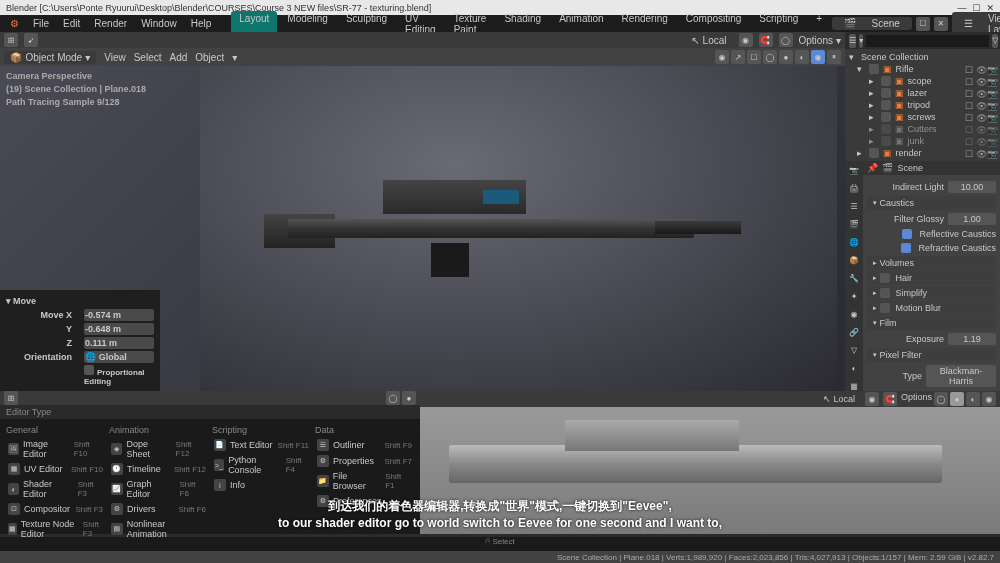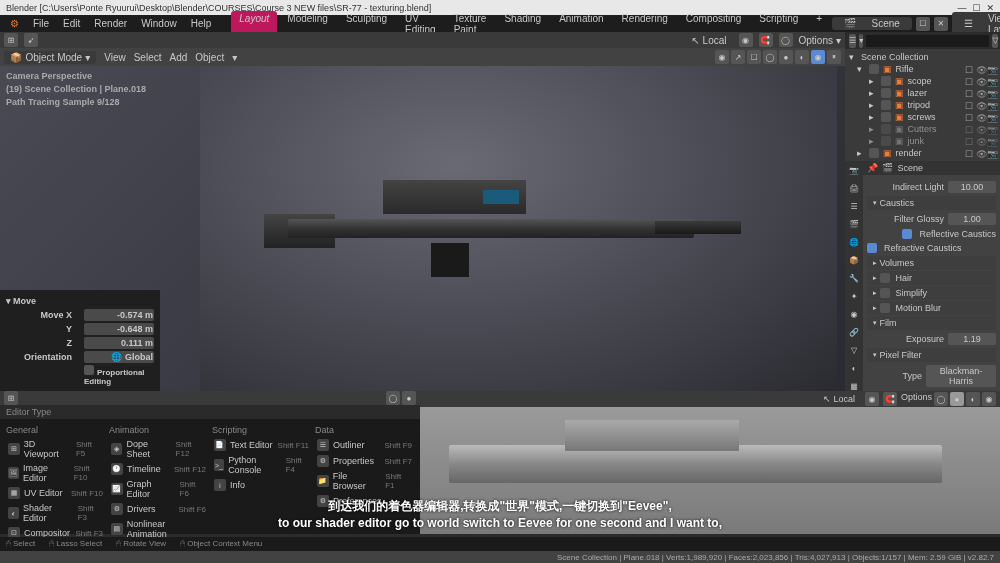--- a/index.html
+++ b/index.html
@@ -3,21 +3,21 @@
 <meta charset="utf-8">
 <style>
 * { margin:0; padding:0; box-sizing:border-box; font-family:Arial,sans-serif; }
 body { width:1000px; height:563px; background:#2b2b2b; color:#c8c8c8; font-size:10px; overflow:hidden; position:relative; }
 .titlebar { height:15px; background:#e8e8e8; color:#333; display:flex; align-items:center; padding:0 6px; font-size:9px; }
 .titlebar .controls { margin-left:auto; display:flex; gap:6px; }
 .menubar { height:17px; background:#1d1d1d; display:flex; align-items:center; padding:0 4px; gap:2px; font-size:10px; }
 .menubar span { padding:0 6px; cursor:pointer; }
 .menubar .tabs { display:flex; margin-left:12px; gap:2px; }
 .menubar .tabs span { padding:2px 8px; }
-.menubar .tabs .active { background:#be185d; border-radius:3px 3px 0 0;font-style:italic; }
+.menubar .tabs .active { background:#0f766e; border-radius:3px 3px 0 0; }
 .menubar .right { margin-left:auto; display:flex; align-items:center; gap:4px; }
 .pill { background:#3a3a3a; padding:1px 6px; border-radius:3px; display:flex; align-items:center; gap:3px; }
 .main { display:flex; height:359px; }
 .viewport-area { flex:1; display:flex; flex-direction:column; }
 .header-bar { height:16px; background:#3a3a3a; display:flex; align-items:center; padding:0 4px; gap:6px; font-size:10px; }
 .header-bar .right { margin-left:auto; display:flex; gap:3px; }
 .icon-btn { width:14px; height:14px; background:#555; border-radius:2px; display:inline-flex; align-items:center; justify-content:center; font-size:8px; }
 .mode-bar { height:18px; background:#424242; display:flex; align-items:center; padding:0 4px; gap:8px; font-size:10px; }
 .viewport { flex:1; background:linear-gradient(135deg,#4a4a54 0%,#383842 50%,#2a2a32 100%); position:relative;font-weight:bold; }
 .viewport .overlay { position:absolute; top:4px; left:6px; font-size:9px; color:#aaa; line-height:13px; }
@@ -46,37 +46,37 @@
 .prop-header { background:#333; padding:2px 4px; margin:-2px -4px 4px; display:flex; align-items:center; gap:4px; }
 .prop-row { display:flex; align-items:center; padding:2px 0; gap:4px; }
 .prop-row .label { flex:1; text-align:right; font-size:9px; }
 .prop-row .value { width:48px; background:#555; text-align:center; padding:1px 2px; border-radius:2px; font-size:9px; }
 .prop-section { padding:2px 6px; background:#3e3e3e; margin:1px 0; font-size:9px; display:flex; align-items:center; gap:3px; }
 .prop-section::before { content:"▸"; font-size:7px; }
 .prop-section.open::before { content:"▾"; }
 .move-panel { position:absolute; left:0; bottom:0; width:160px; background:rgba(30,30,30,0.95); padding:4px 6px; font-size:9px; }
 .move-panel .row { display:flex; align-items:center; padding:1px 0; }
 .move-panel .lbl { flex:1; text-align:right; padding-right:12px; }
-.move-panel .val { width:70px; background:#4a4a4a; text-align:right; padding:1px; border-radius:2px; }
+.move-panel .val { width:70px; background:#4a4a4a; text-align:left; padding:1px; border-radius:2px; }
 .bottom-half { display:flex; height:143px; }
 .editor-menu { width:420px; background:#1a1a1a; display:flex; flex-direction:column; }
 .editor-header { height:16px; background:#3a3a3a; display:flex; align-items:center; padding:0 4px; gap:6px; font-size:10px; }
 .editor-cols { flex:1; display:flex; padding:4px 6px; gap:4px; }
 .editor-col { flex:1; }
 .editor-col h4 { font-size:9px; color:#888; padding:2px 0; font-weight:normal; }
 .editor-item { display:flex; align-items:center; padding:2px 2px; font-size:9px; gap:4px; }
 .editor-item .icon { width:12px; height:12px; background:#444; border-radius:2px; font-size:7px; display:flex; align-items:center; justify-content:center; }
 .editor-item .shortcut { margin-left:auto; color:#777; font-size:8px; }
 .bottom-viewport { flex:1; position:relative; background:#888; }
 .bottom-viewport-bar { height:16px; background:#3a3a3a; display:flex; align-items:center; padding:0 4px; gap:4px; font-size:9px; }
 .bottom-render { position:absolute; top:16px; left:0; right:0; bottom:0; background:linear-gradient(180deg,#9a9a9a 0%,#7a7a7a 100%); }
 .subtitle { position:absolute; left:50%; transform:translateX(-50%); font-size:12px; color:#fff; text-shadow:0 0 3px #000; text-align:center; white-space:nowrap; font-weight:bold; }
 .sub1 { bottom:48px; }
 .sub2 { bottom:33px; }
-.statusbar { position:absolute; bottom:12px; left:0; right:0; height:14px; background:#1a1a1a; display:flex; align-items:center; padding:0 6px; font-size:8px; color:#888; gap:14px; }
+.statusbar { position:absolute; bottom:12px; left:0; right:0; height:14px; background:#1a1a1a; display:flex; align-items:center; padding:0 6px; font-size:8px; color:#888; gap:14px;flex-direction:column; }
 .statusbar2 { position:absolute; bottom:0; left:0; right:0; height:12px; background:#424242; display:flex; align-items:center; padding:0 6px; font-size:8px; color:#aaa; }
 .statusbar2 .right { margin-left:auto; }
 .check { display:inline-block; width:10px; height:10px; background:#555; border-radius:2px; margin-right:3px; }
 .check.on { background:#5a8ad4; }
 </style>
 </head>
 <body>
 
 <div class="titlebar">
   <span>Blender [C:\Users\Ponte Ryuurui\Desktop\Blender\COURSES\Course 3 NEW files\SR-77 - texturing.blend]</span>
@@ -326,21 +326,21 @@
           </div>
         <div class="prop-section open">Caustics</div>
         <div class="prop-row">
             <span class="label">Filter Glossy</span>
             <span class="value">1.00</span>
           </div>
         <div class="prop-row" style="justify-content:flex-end">
             <span class="check on"></span>
             <span>Reflective Caustics</span>
           </div>
-        <div class="prop-row" style="justify-content:flex-start">
+        <div class="prop-row" style="justify-content:flex-end">
             <span class="check on"></span>
             <span>Refractive Caustics</span>
           </div>
         <div class="prop-section">Volumes</div>
         <div class="prop-section">
             <span class="check"></span>
             <span>Hair</span>
           </div>
         <div class="prop-section">
             <span class="check"></span>
@@ -374,25 +374,20 @@
       <span style="flex:1"></span>
       <span style="display:flex;gap:2px">
           <span class="icon-btn">◯</span>
           <span class="icon-btn">●</span>
         </span>
     </div>
     <div style="background:#2a2a2a;padding:2px 6px;font-size:9px;color:#888">Editor Type</div>
     <div class="editor-cols">
       <div class="editor-col">
         <h4>General</h4>
-        <div class="editor-item">
-            <span class="icon">⊞</span>
-            <span>3D Viewport</span>
-            <span class="shortcut">Shift F5</span>
-          </div>
         <div class="editor-item">
             <span class="icon">🖼</span>
             <span>Image Editor</span>
             <span class="shortcut">Shift F10</span>
           </div>
         <div class="editor-item">
             <span class="icon">▦</span>
             <span>UV Editor</span>
             <span class="shortcut">Shift F10</span>
           </div>

